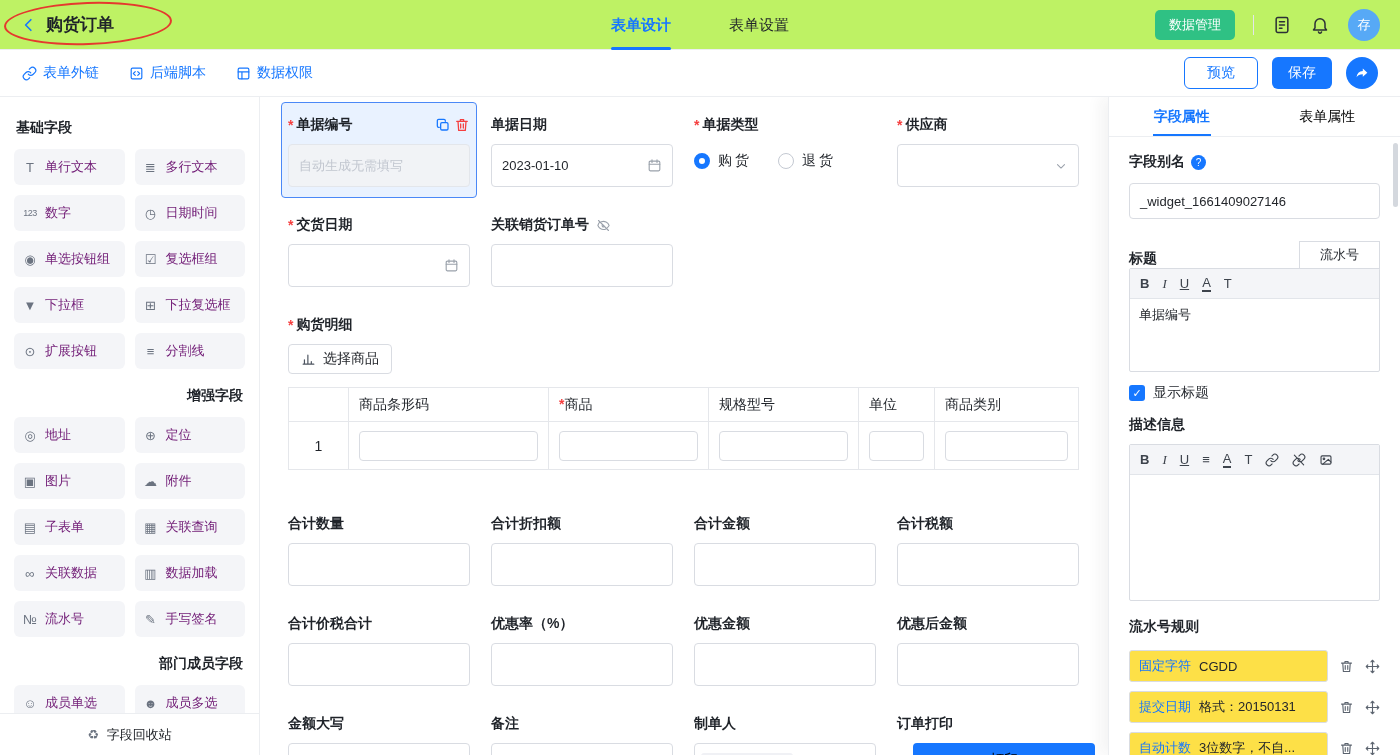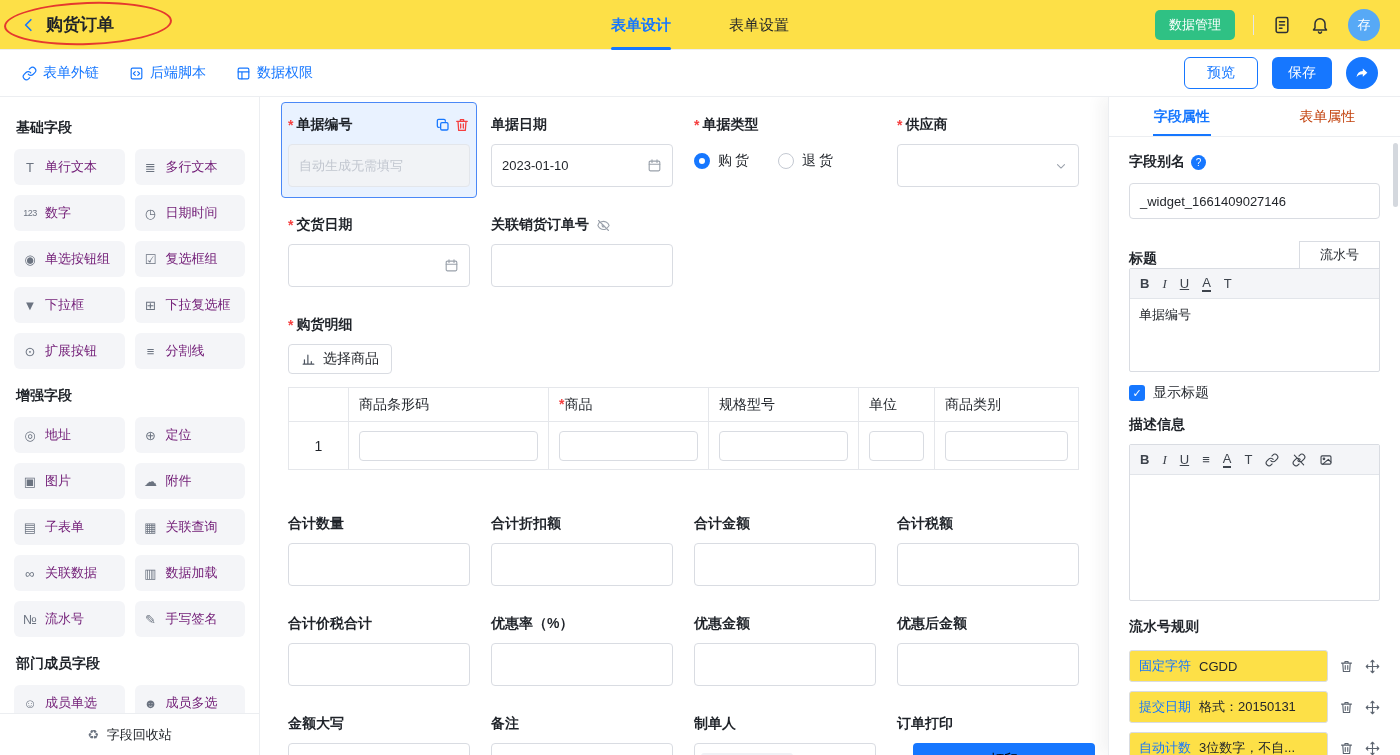--- a/index.html
+++ b/index.html
@@ -1,21 +1,21 @@
 <!DOCTYPE html>
 <html style="--accent: #1677ff; --green: #2fc184; --danger: #f53f3f; --avatar: #57a9f6;"><head>
 <meta charset="utf-8">
 <style>
   * {margin:0; padding:0; box-sizing:border-box;}
   html,body {width:1400px; height:755px; overflow:hidden;}
   body {font-family:"Liberation Sans","DejaVu Sans",sans-serif; background:#fff; color:#1f2329;}
   .page {width:1400px; height:755px; display:flex; flex-direction:column; overflow:hidden; background:#fff; position:relative;}
 
   
-  .topbar {height:50px; flex:0 0 50px; display:flex; align-items:center; padding:0 20px; border-bottom:1px solid #eceef1; background:#fde047; position:relative; z-index:6;}
+  .topbar {height:50px; flex:0 0 50px; display:flex; align-items:center; padding:0 20px; border-bottom:1px solid #eceef1; background:#bef264; position:relative; z-index:6;}
   .tb-left {display:flex; align-items:center; gap:8px; position:relative;}
   .back {color:var(--accent,#1677ff); display:flex; cursor:pointer;}
   .title {font-size:17px; font-weight:700;}
   .red-ellipse {position:absolute; left:-16px; top:-11px; width:168px; height:43px; border:2.5px solid #e5392e; border-radius:50%; transform:rotate(-2deg); pointer-events:none;}
   .tb-tabs {position:absolute; left:50%; transform:translateX(-50%); top:0; height:50px; display:flex; gap:58px;}
   .ttab {display:flex; align-items:center; font-size:15px; cursor:pointer; position:relative; color:#1f2329;}
   .ttab.active {color:var(--accent,#1677ff); font-weight:600;}
   .ttab.active::after {content:""; position:absolute; left:0; right:0; bottom:0; height:3px; background:var(--accent,#1677ff); border-radius:2px;}
   .tb-right {margin-left:auto; display:flex; align-items:center; gap:18px;}
   .btn-green {background:var(--green,#2fc184); color:#fff; border:none; border-radius:5px; height:30px; padding:0 14px; font-size:13px; cursor:pointer;}
@@ -31,21 +31,21 @@
   .btn-outline {height:32px; padding:0 22px; border:1px solid var(--accent,#1677ff); color:var(--accent,#1677ff); background:#fff; border-radius:6px; font-size:14px; cursor:pointer;}
   .btn-primary {height:32px; padding:0 16px; background:var(--accent,#1677ff); color:#fff; border:none; border-radius:6px; font-size:14px; cursor:pointer;}
   .btn-share {width:32px; height:32px; border-radius:50%; background:var(--accent,#1677ff); color:#fff; display:flex; align-items:center; justify-content:center; border:none; cursor:pointer;}
 
   
   .body {flex:1; display:flex; overflow:hidden; background:#fff;}
 
   
   .sidebar {width:260px; flex:0 0 260px; border-right:1px solid #eceef1; padding:12px 14px 0; position:relative; overflow:hidden; background:#fff;}
   .sec-title {font-size:14px; font-weight:700; margin:10px 2px 12px;}
-  .sec-title.later {margin-top:18px;}
+  .sec-title.later {margin-top:18px;text-align:right;}
   .fgrid {display:grid; grid-template-columns:1fr 1fr; gap:10px;}
   .fitem {height:36px; background:#f4f5f8; border-radius:6px; display:flex; align-items:center; padding:0 8px; gap:7px; cursor:grab; font-size:13px;}
   .fic {color:#6b7380; font-size:13px; min-width:16px; text-align:center; flex:0 0 auto;}
   .fic.num {font-size:9px; letter-spacing:-0.5px;}
   .flb {white-space:nowrap; color:#701a75;}
   .recycle {position:absolute; left:0; right:0; bottom:0; height:42px; border-top:1px solid #eceef1; display:flex; align-items:center; justify-content:center; gap:8px; font-size:13px; background:#fff; cursor:pointer; color:#23262b;}
   .recycle .fic {min-width:auto;}
 
   
   .canvas {flex:1; padding:18px 28px 0; overflow:hidden; background:#fff;}
@@ -80,21 +80,21 @@
   td.idx {text-align:center;}
 
   .tagbox {padding:0 6px;}
   .utag {display:flex; align-items:center; gap:7px; background:#f0f1f5; border-radius:3px; padding:2px 10px 2px 3px; font-size:13px;}
   .ucircle {width:20px; height:20px; border-radius:50%; background:#2fbf6b; color:#fff; display:flex; align-items:center; justify-content:center; flex:0 0 auto;}
   .btn-print {width:182px; height:34px; background:var(--accent,#1677ff); color:#000000; border:none; border-radius:4px; font-size:14px; cursor:pointer;margin-left:16px;}
 
   
   .panel {width:292px; flex:0 0 292px; border-left:1px solid #eceef1; box-shadow:-8px 0 14px rgba(31,35,41,.05); position:relative; overflow:hidden; background:#fff; z-index:2;}
   .ptabs {height:40px; display:flex; border-bottom:1px solid #eceef1;}
-  .ptab {flex:1; display:flex; align-items:center; justify-content:center; font-size:14px; cursor:pointer; position:relative; color:#c2410c;}
+  .ptab {flex:1; display:flex; align-items:center; justify-content:center; font-size:14px; cursor:pointer; position:relative; color:#000000;}
   .ptab.active {color:var(--accent,#1677ff); font-weight:600;}
   .ptab.active::after {content:""; position:absolute; bottom:0; left:50%; transform:translateX(-50%); width:58px; height:2px; background:var(--accent,#1677ff);}
   .pbody {padding:16px 20px 0;}
   .plabel {font-size:14px; font-weight:700; display:flex; align-items:center; gap:6px;}
   .qmark {width:15px; height:15px; border-radius:50%; background:var(--accent,#1677ff); color:#fff; font-size:10px; display:flex; align-items:center; justify-content:center; font-weight:400; cursor:pointer;}
   .pinput {margin-top:12px; height:36px; border:1px solid #d9dce2; border-radius:4px; display:flex; align-items:center; padding:0 10px; font-size:13px; color:#23262b;}
   .title-row {margin-top:22px; display:flex; justify-content:space-between; align-items:flex-end;}
   .chip {border:1px solid #d9dce2; background:#fff; height:28px; padding:0 20px; font-size:13px; display:flex; align-items:center; margin-bottom:-1px; position:relative; z-index:1; cursor:pointer;}
   .editor {border:1px solid #d9dce2; border-radius:2px; background:#fff;}
   .etoolbar {height:30px; background:#f4f5f8; border-bottom:1px solid #e2e5ea; display:flex; align-items:center; gap:13px; padding:0 10px;}

